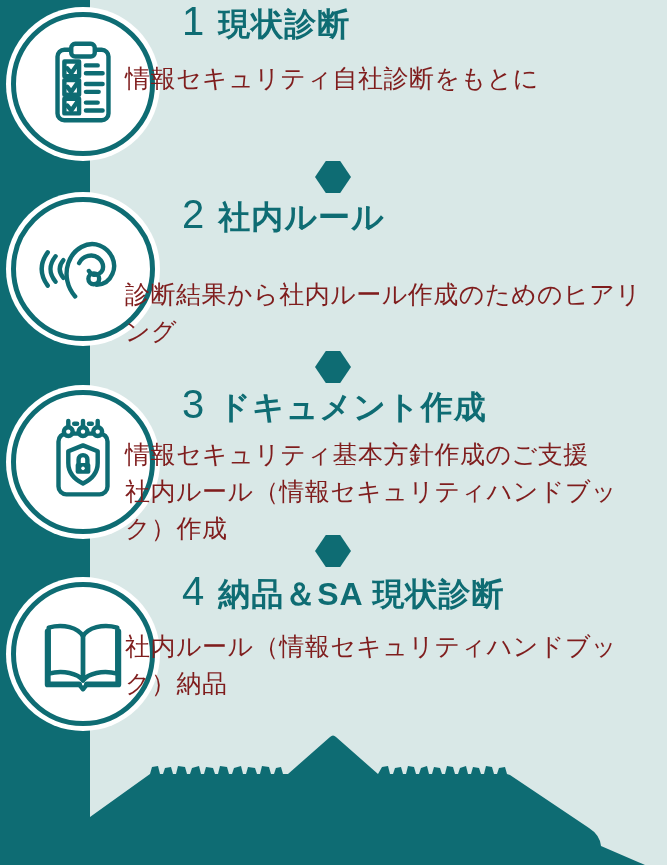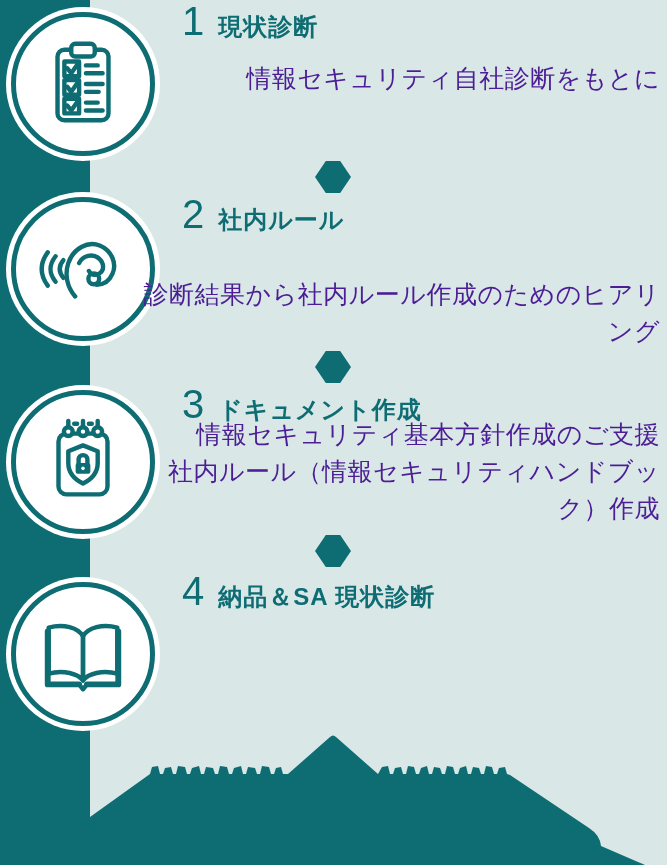--- a/index.html
+++ b/index.html
@@ -22,24 +22,24 @@
   }
   .circle-inner svg{width:98px;height:98px;}
   .ic{stroke:#0E6C73;fill:none;stroke-width:4.5;stroke-linecap:round;stroke-linejoin:round;}
   .ic-fill{fill:#0E6C73;stroke:none;}
   .ic-white{fill:#FFFFFF;}
   
   .step-title-row{
     position:absolute;left:182px;display:flex;align-items:baseline;color:#0E6C73;
   }
   .step-number{font-size:40px;font-weight:500;line-height:42px;}
-  .step-title{font-size:24px;font-weight:700;margin-left:14px;letter-spacing:1px;}
+  .step-title{font-size:32px;font-weight:700;margin-left:14px;letter-spacing:1px;}
   .step-body{
-    position:absolute;left:125px;width:535px;text-align:right;
-    color:#4c1d95;font-size:25px;font-weight:500;line-height:37px;letter-spacing:0.5px;
+    position:absolute;left:125px;width:535px;text-align:left;
+    color:#7f1d1d;font-size:25px;font-weight:500;line-height:37px;letter-spacing:0.5px;
   }
   
   .diamond{
     position:absolute;left:315px;width:36px;height:32px;background:#0E6C73;
     clip-path:polygon(30% 0,70% 0,100% 50%,70% 100%,30% 100%,0 50%);
   }
   .bottom-deco{position:absolute;left:0;top:720px;width:667px;height:145px;}
 </style>
 </head>
 <body>
@@ -111,21 +111,21 @@
         <path class="ic" d="M45.5,51 V47.5 a4.5,4.5 0 0 1 9,0 V51"></path>
         <rect class="ic-fill" x="42.5" y="51" width="15" height="11" rx="2"></rect>
         <circle class="ic-white" cx="50" cy="56.5" r="1.8" stroke="none"></circle>
       </svg>
     </div>
   </div>
   <div class="step-title-row" style="top:383px;">
     <span class="step-number">3</span>
     <span class="step-title">ドキュメント作成</span>
   </div>
-  <div class="step-body" style="top:416px;">
+  <div class="step-body" style="top:436px;">
     <div>情報セキュリティ基本方針作成のご支援</div>
     <div>社内ルール（情報セキュリティハンドブック）作成</div>
   </div>
 
   <div class="diamond" style="top:535px;"></div>
 
   <div class="circle-outer" style="top:577px;">
     <div class="circle-inner">
       <svg viewBox="0 0 100 100">
         <path class="ic" style="stroke-width:6" d="M14,27 V81 H46"></path>
@@ -134,20 +134,21 @@
         <path class="ic" d="M50,32 C45,23 30,19 15,23 V70 C30,66 45,70 50,77 Z"></path>
         <path class="ic" d="M50,32 C55,23 70,19 85,23 V70 C70,66 55,70 50,77 Z"></path>
       </svg>
     </div>
   </div>
   <div class="step-title-row" style="top:570px;">
     <span class="step-number">4</span>
     <span class="step-title">納品＆SA 現状診断</span>
   </div>
   <div class="step-body" style="top:628px;">
+    <div>社内ルール（情報セキュリティハンドブック）納品</div>
   </div>
 
   <svg class="bottom-deco" viewBox="0 720 667 145" preserveAspectRatio="none">
     <path fill="#0E6C73" d="M90,817 L150,774
       L152,767 L158,766 L160,774 L163,774 L165,768 L171,767 L173,774 L176,774 L178,766 L185,767 L187,774 L190,774
       L192,768 L199,766 L201,774 L204,774 L206,767 L213,768 L215,774 L218,774 L220,766 L227,767 L229,774 L232,774
       L234,768 L241,766 L243,774 L246,774 L248,767 L255,768 L257,774 L260,774 L262,766 L269,767 L271,774 L274,774
       L276,768 L281,767 L283,774
       L288,774 L330,737 Q333,734 336,737 L378,774
       L382,767 L388,766 L390,774 L393,774 L395,768 L401,767 L403,774 L406,774 L408,766 L414,767 L416,774 L419,774

